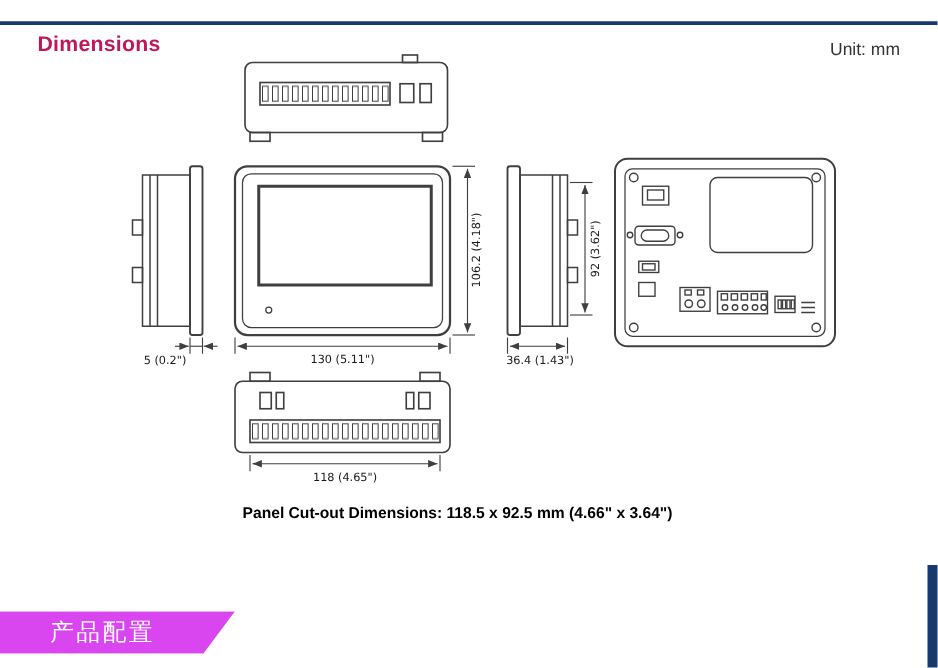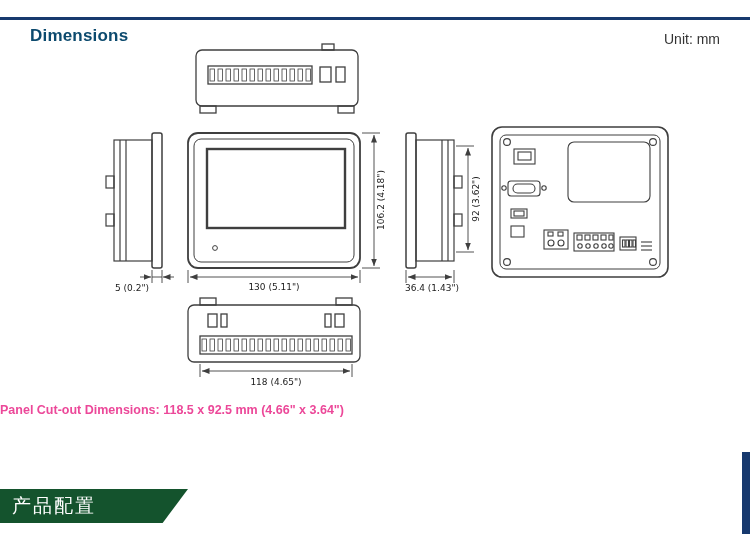--- a/index.html
+++ b/index.html
@@ -1,25 +1,25 @@
 <!DOCTYPE html>
 <html><head>
 <meta charset="utf-8">
 <style>
   *{margin:0;padding:0;box-sizing:border-box}
   html,body{width:750px;height:534px;background:#ffffff;font-family:"Liberation Sans",sans-serif;overflow:hidden}
   .page{position:absolute;left:0;top:0;width:750px;height:534px;background:#ffffff}
   .top-rule{position:absolute;left:0;top:17px;width:750px;height:3px;background:#17396e}
-  .title{position:absolute;left:30px;top:26px;font-size:17px;font-weight:bold;color:#0c4a6e;letter-spacing:.2px}
+  .title{position:absolute;left:30px;top:26px;font-size:17px;font-weight:bold;color:#be185d;letter-spacing:.2px}
   .unit{position:absolute;right:30px;top:31px;font-size:14px;color:#333333}
   .drawing{position:absolute;left:0;top:0}
-  .cutout{position:absolute;left:0;top:403px;width:732px;text-align:left;font-size:12.5px;font-weight:bold;color:#ec4899}
-  .banner{position:absolute;left:0;top:489px;width:188px;height:34px;background:#14532d;
+  .cutout{position:absolute;left:0;top:403px;width:732px;text-align:center;font-size:12.5px;font-weight:bold;color:#000000}
+  .banner{position:absolute;left:0;top:489px;width:188px;height:34px;background:#d946ef;
           clip-path:polygon(0 0,100% 0,86.5% 100%,0 100%);
-          color:#ffffff;display:flex;align-items:center;padding-left:12px;font-size:19px;letter-spacing:2px}
+          color:#ffffff;display:flex;align-items:center;padding-left:40px;font-size:19px;letter-spacing:2px}
   .edge-strip{position:absolute;left:742px;top:452px;width:8px;height:82px;background:#17396e}
   svg text{font-family:"DejaVu Sans",sans-serif}
 </style>
 </head>
 <body>
 
 <div class="page">
 
   <div class="top-rule"></div>
   <div class="title">Dimensions</div>

